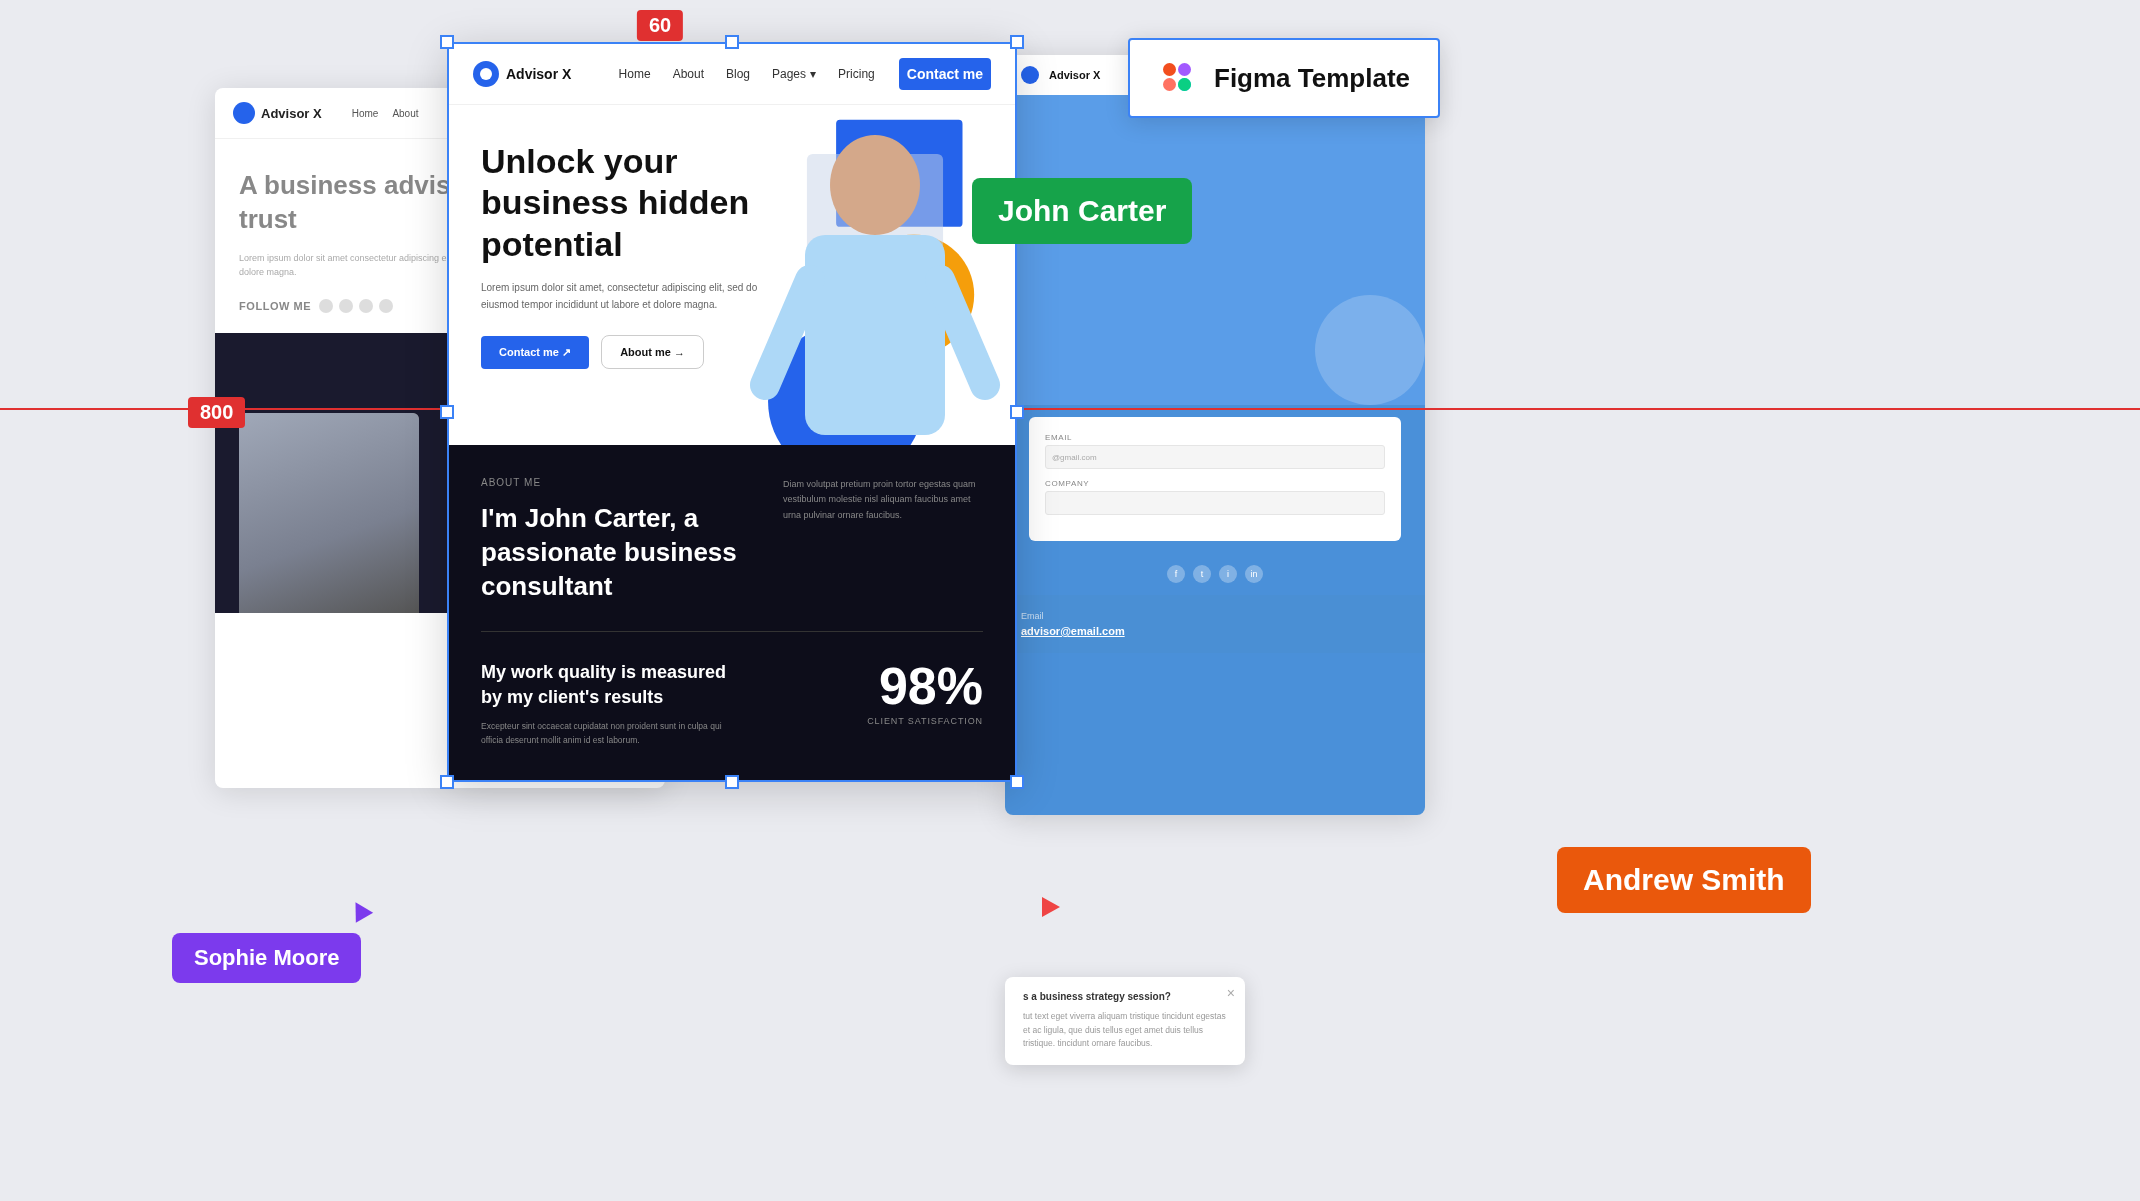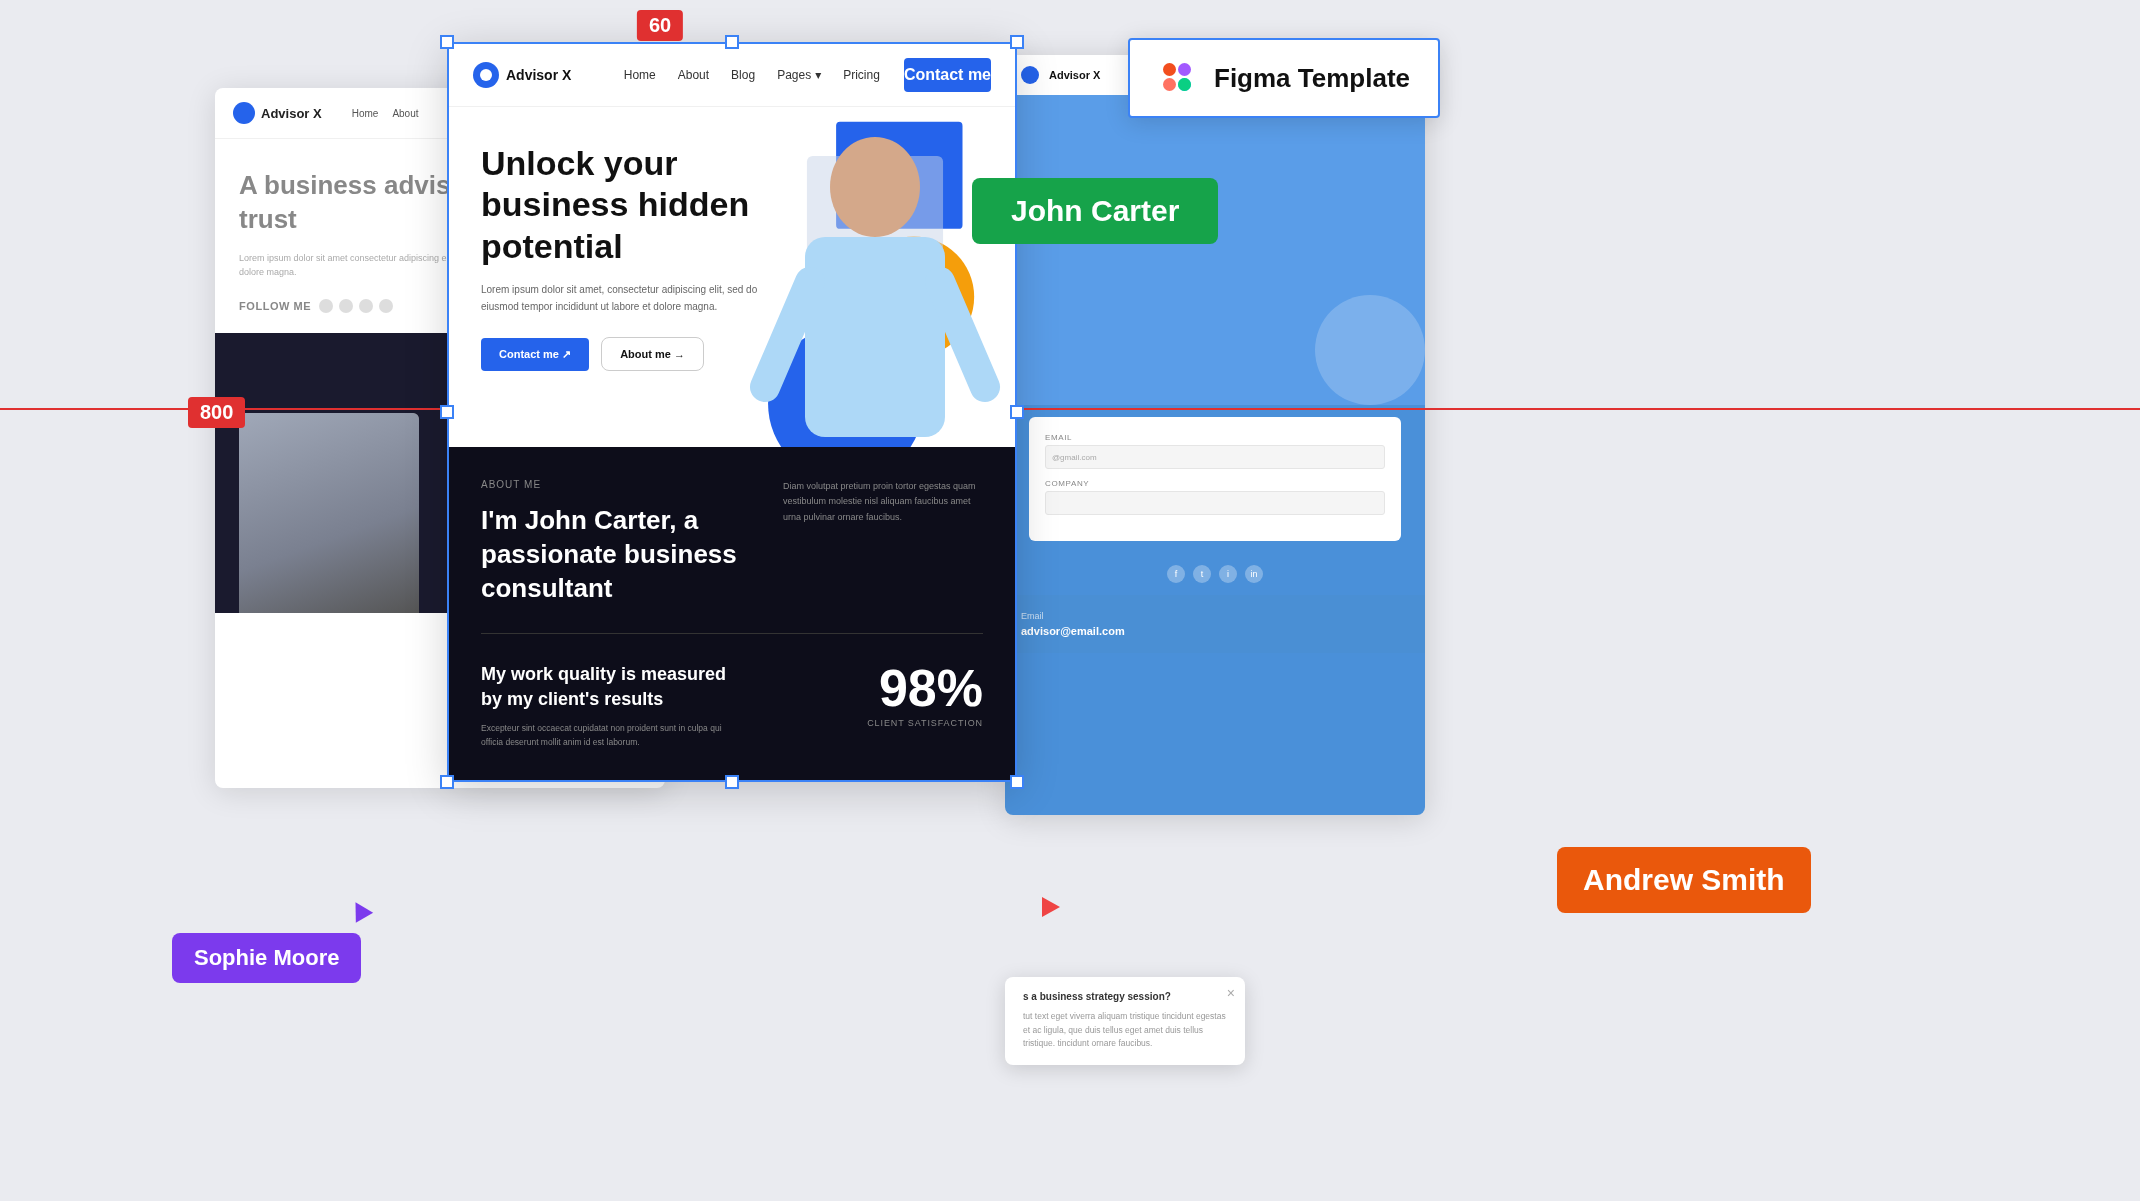--- a/index.html
+++ b/index.html
@@ -268,22 +268,22 @@
     }
     .nav-chevron {
       font-size: 9px;
       color: #333;
     }
     .contact-btn {
       background: #2563eb;
       color: white;
       border: none;
       border-radius: 4px;
-      padding: 8px 0;
-      font-size: 16px;
+      padding: 8px 8px;
+      font-size: 14px;
       font-weight: 600;
       cursor: pointer;
     }
 
     
     .hero-section {
       background: white;
       padding: 36px 32px 0 32px;
       min-height: 340px;
       position: relative;
@@ -541,20 +541,21 @@
     }
     .email-contact-label {
       font-size: 9px;
       color: rgba(255,255,255,0.7);
       margin-bottom: 4px;
     }
     .email-contact-val {
       font-size: 11px;
       color: white;
       font-weight: 600;
+      text-decoration: underline;
     }
 
     
     .figma-badge {
       position: absolute;
       top: 38px;
       left: 1128px;
       background: white;
       border-radius: 4px;
       box-shadow: 0 4px 24px rgba(0,0,0,0.14);
@@ -577,21 +578,21 @@
 
     
     .john-badge {
       position: absolute;
       top: 178px;
       left: 972px;
       background: #16a34a;
       color: white;
       font-size: 30px;
       font-weight: 800;
-      padding: 16px 39px;
+      padding: 16px 26px;
       border-radius: 8px;
       z-index: 18;
       white-space: nowrap;
     }
 
     
     .andrew-badge {
       position: absolute;
       top: 847px;
       left: 1557px;

